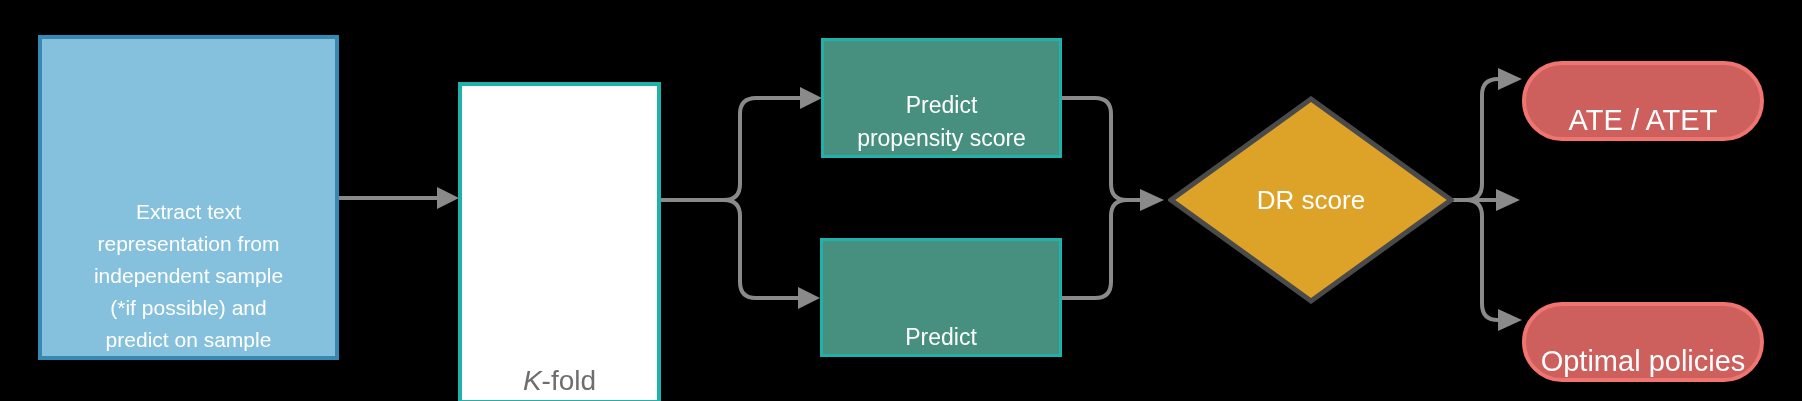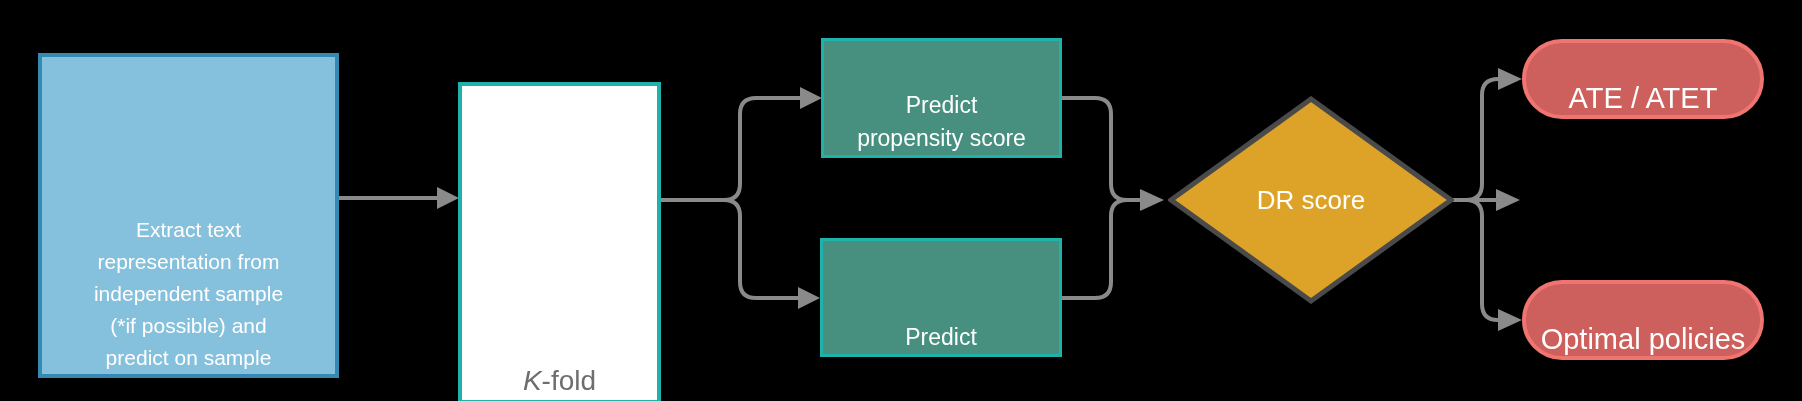--- a/index.html
+++ b/index.html
@@ -11,21 +11,21 @@
   .conn{fill:none;stroke:#8A8A8A;stroke-width:4;stroke-linecap:butt;}
   .head{fill:#8A8A8A;stroke:none;}
   .node{
     position:absolute;box-sizing:border-box;
     display:flex;flex-direction:column;justify-content:flex-end;align-items:center;
     text-align:center;
   }
   .blue-box{
     left:38px;top:35px;width:301px;height:325px;
     background:#85C1DC;border:4px solid #3589B2;
-    color:#FFFFFF;font-size:21px;line-height:32px;margin-top:18px;
+    color:#FFFFFF;font-size:21px;line-height:32px;
   }
   .kfold-box{
     left:458px;top:37px;width:203px;height:322px;
     background:#FFFFFF;border:4px solid #1FB2AA;
     color:#6E6E6E;font-size:28px;line-height:38px;margin-top:45px;
   }
   .teal-box{
     background:#47907F;border:3px solid #1FB2AA;
     color:#FFFFFF;font-size:23px;line-height:33px;
   }
@@ -34,21 +34,21 @@
   .diamond-wrap{position:absolute;left:1168px;top:96px;width:286px;height:208px;}
   .diamond-poly{fill:#DDA328;stroke:#4A4A4A;stroke-width:5;}
   .diamond-label{
     position:absolute;left:0;top:0;right:0;bottom:0;
     display:flex;align-items:center;justify-content:center;
     color:#FFFFFF;font-size:26px;
   }
   .pill{
     left:1522px;width:242px;height:80px;
     background:#CD5F5C;border:4px solid #F07470;border-radius:40px;
-    color:#FFFFFF;font-size:29px;
+    color:#FFFFFF;font-size:29px;margin-top:22px;
   }
   .pill-1{top:39px;}
   .pill-2{top:160px;}
   .pill-3{top:280px;}
   .it{font-style:italic;}
 </style>
 </head>
 <body>
 
 <div class="canvas">

